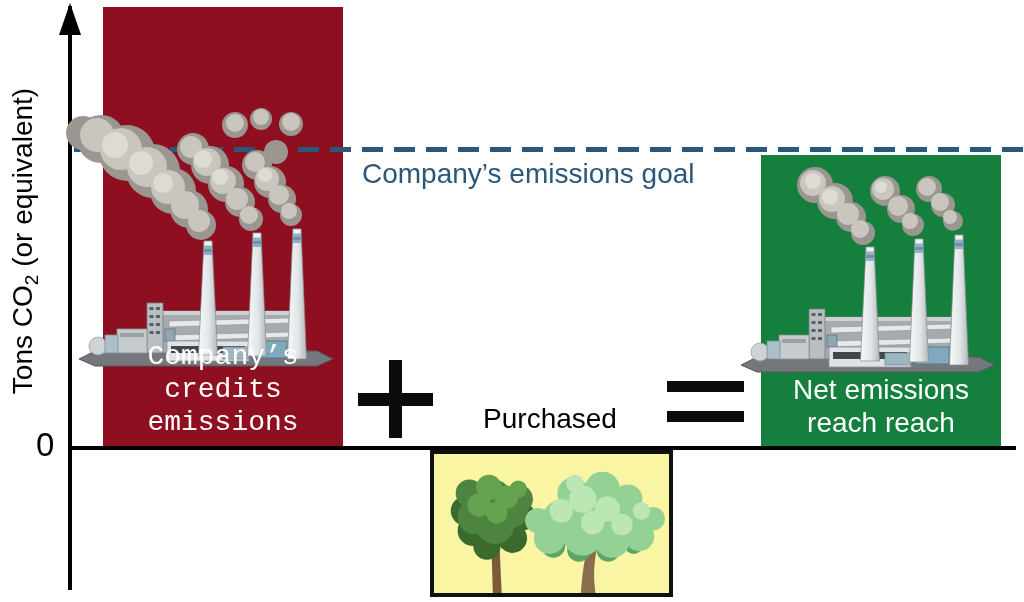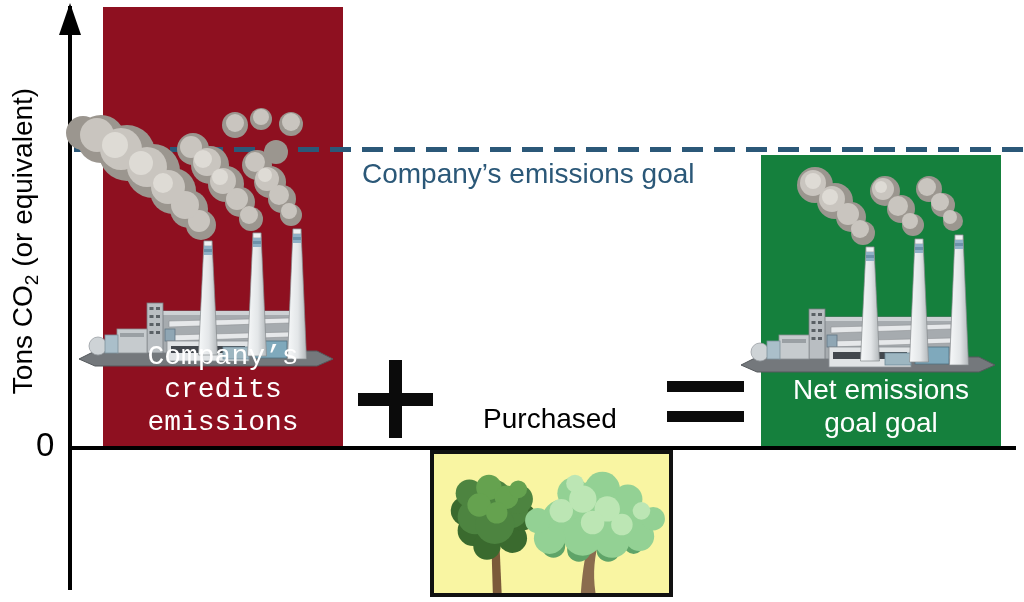--- a/index.html
+++ b/index.html
@@ -202,21 +202,21 @@
       </g>
       <g fill="#dedbd5">
         <circle cx="103" cy="38" r="8"></circle>
           <circle cx="86" cy="22" r="8"></circle>
           <circle cx="154" cy="28" r="6"></circle>
       </g>
       <use href="#factory-art" transform="translate(0,-46)"></use>
     </svg>
     <div class="bar-label">
       <div>Net emissions</div>
-        <div>goal goal</div>
+        <div>reach reach</div>
     </div>
   </div>
 
   <div class="goal-line"></div>
   <div class="goal-label">Company’s emissions goal</div>
 
   <div class="plus-icon">
       <div class="h"></div>
       <div class="v"></div>
     </div>

